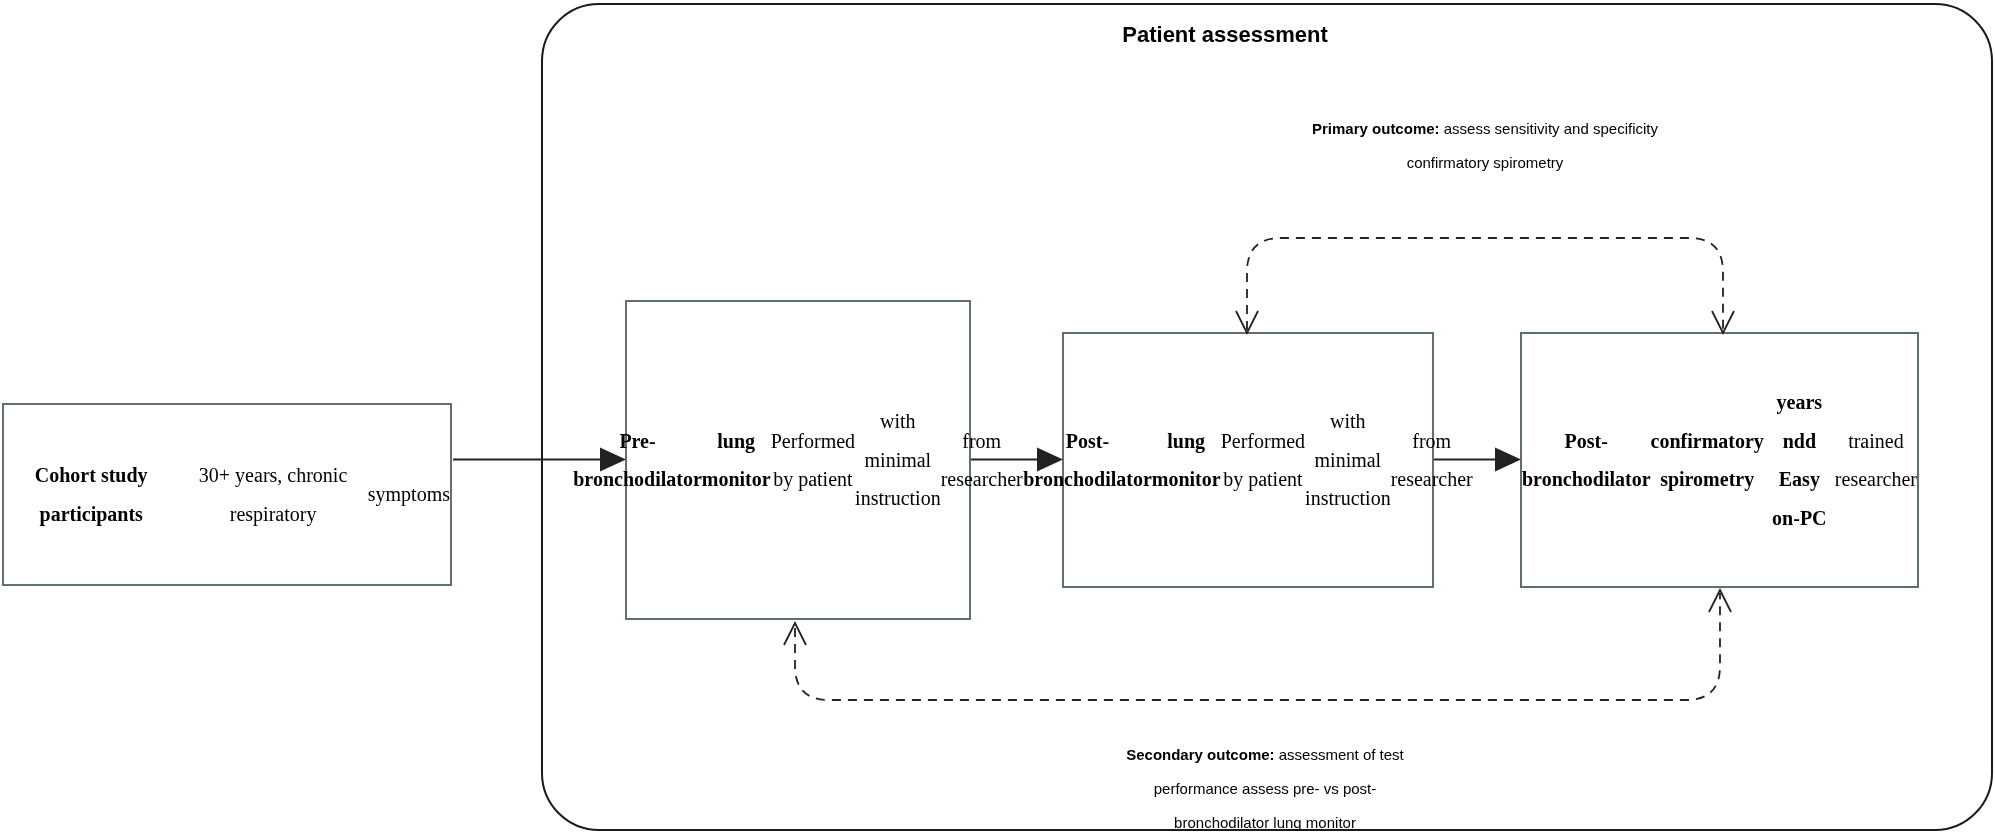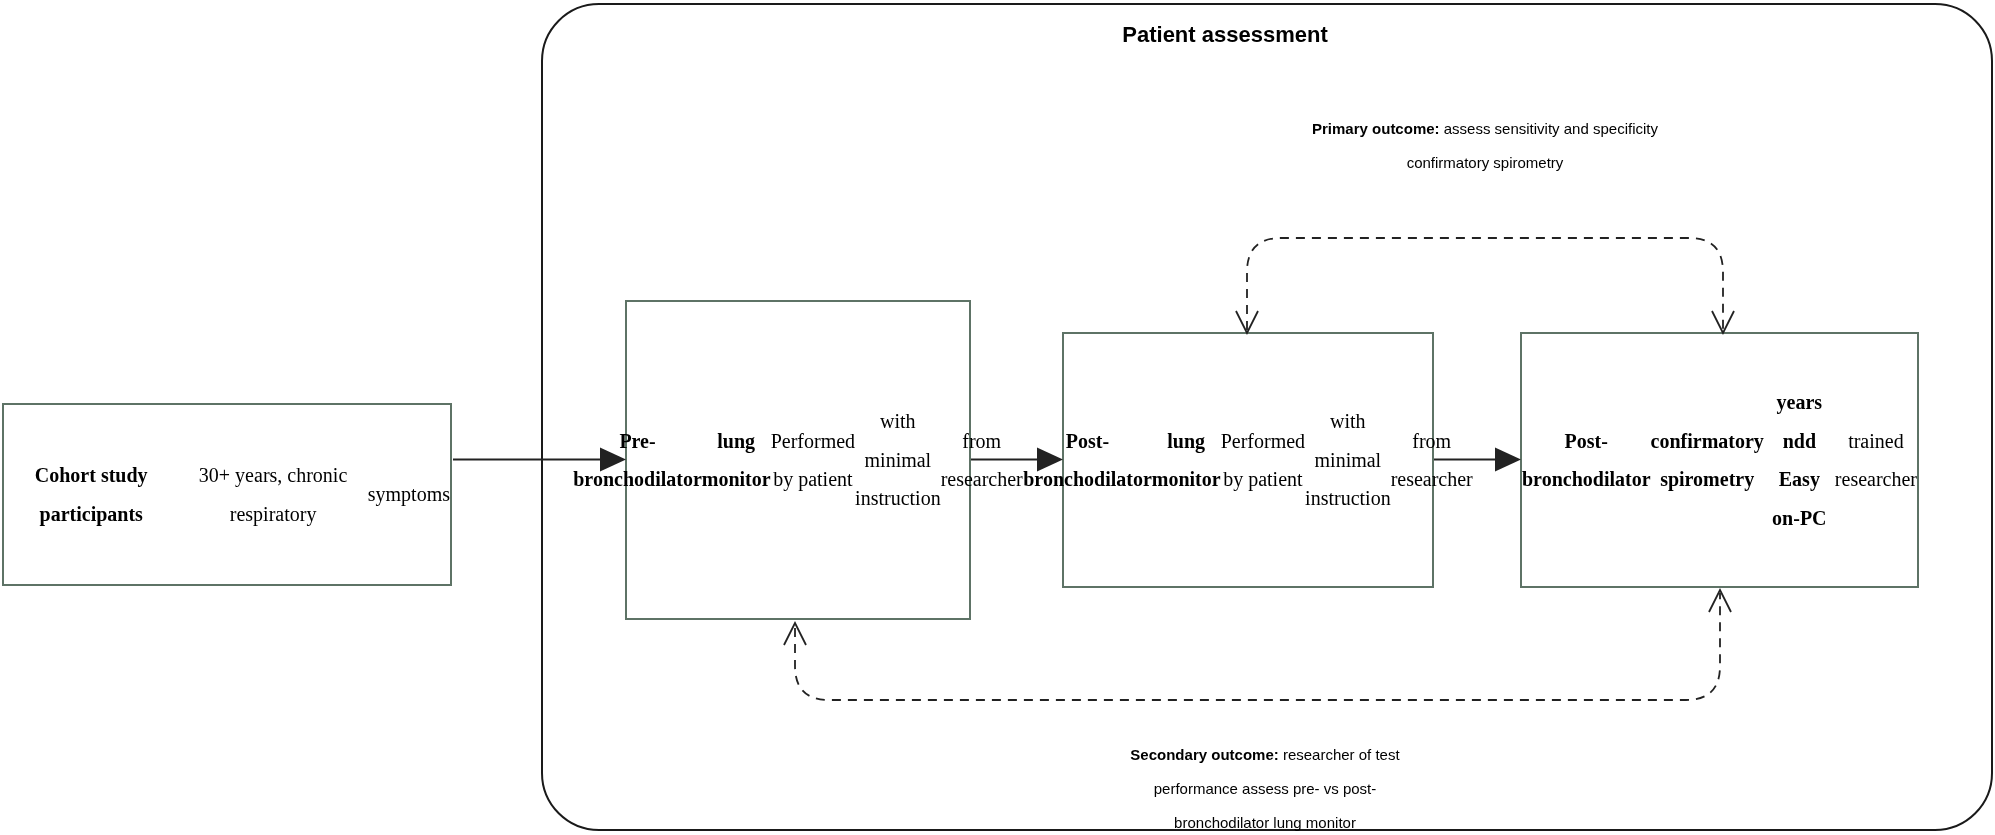--- a/index.html
+++ b/index.html
@@ -86,21 +86,21 @@
     <div>
       <span class="b">Primary outcome:</span>
       <span>assess sensitivity and specificity</span>
     </div>
     <div>confirmatory spirometry</div>
   </div>
 
   <div class="note note-secondary">
     <div>
       <span class="b">Secondary outcome:</span>
-      <span>researcher of test</span>
+      <span>assessment of test</span>
     </div>
     <div>performance assess pre- vs post-</div>
     <div>bronchodilator lung monitor</div>
   </div>
 
   <svg class="overlay" width="1995" height="835" viewBox="0 0 1995 835">
 
     <g>
       <line class="solid-line" x1="453" y1="459.5" x2="602" y2="459.5"></line>
       <polygon class="solid-head" points="626,459.5 600,447.5 600,471.5"></polygon>

